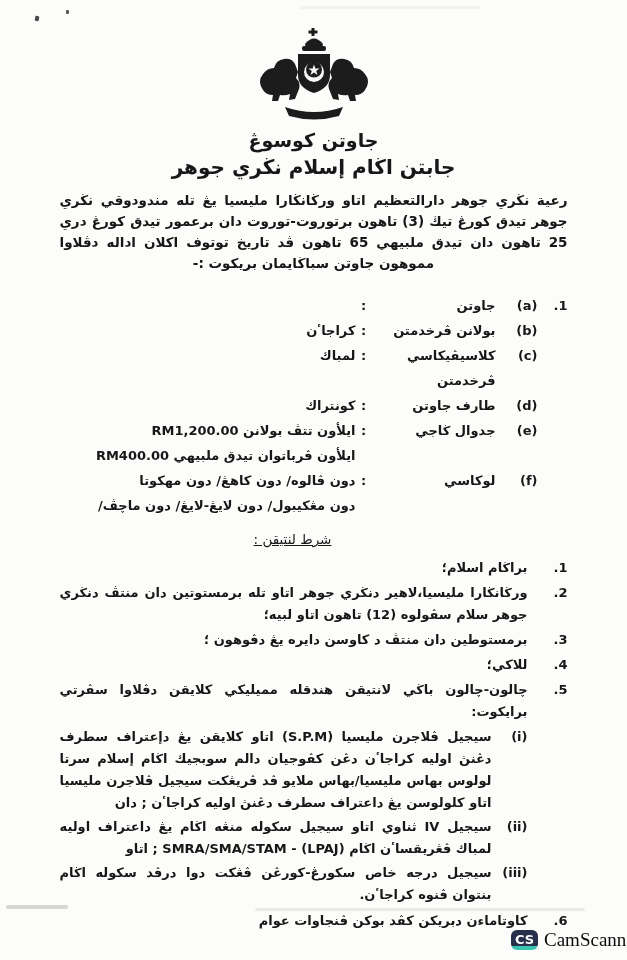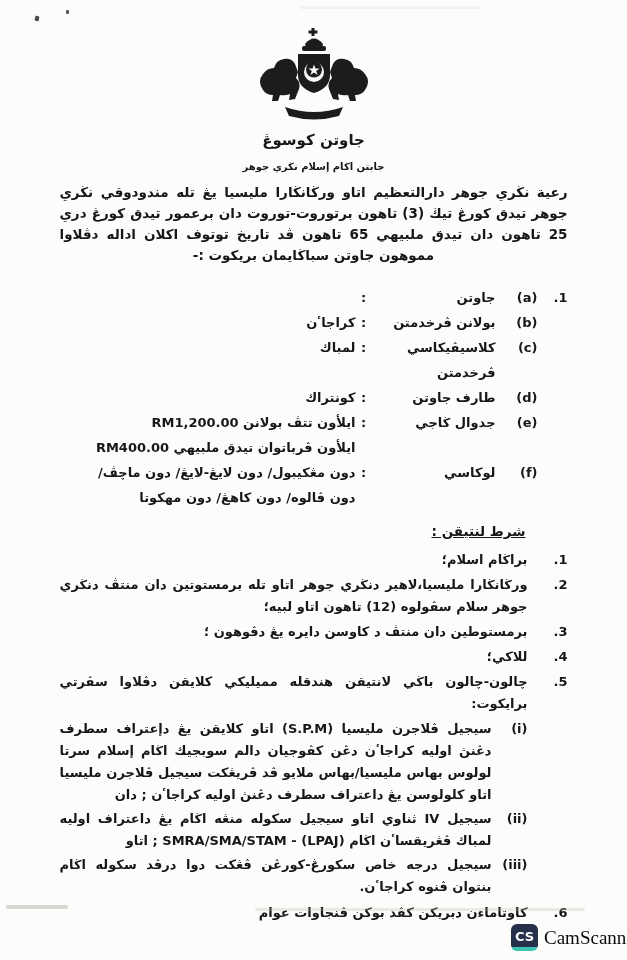--- a/index.html
+++ b/index.html
@@ -15,59 +15,59 @@
   .s2{left:66px;top:10px;width:3px;height:4px;opacity:.8;}
   .smudge{position:absolute;background:#b9b6b2;border-radius:2px;}
   .m1{left:6px;top:905px;width:62px;height:4px;opacity:.55;}
   .m2{left:255px;top:908px;width:330px;height:3px;opacity:.28;}
   .m3{left:300px;top:6px;width:180px;height:3px;opacity:.15;}
 
   .emblem{padding-top:28px;text-align:center;}
 
   .title,.subtitle{
     direction:rtl;text-align:center;font-weight:700;line-height:20px;
-    font-size:15px;
+    font-size:19px;
   }
   .title{margin-top:6px;}
-  .subtitle{margin-top:7px;font-size:10px;}
+  .subtitle{margin-top:7px;font-size:20px;}
 
   .intro{
-    width:508px;margin:5px auto 0;direction:rtl;
+    width:508px;margin:13px auto 0;direction:rtl;
     font-size:13.5px;font-weight:700;line-height:21px;
     text-align:justify;text-align-last:center;
   }
 
   .details{width:508px;margin:19px auto 0;direction:rtl;font-size:13px;font-weight:700;}
   .drow{display:grid;grid-template-columns:30px 42px 124px 16px 1fr;line-height:25px;align-items:start;}
   .dnum,.dkey{text-align:right;}
   .dcolon{text-align:center;}
   .dval .vline{display:block;text-align:right;}
   .dval .vline:empty{display:none;}
 
   .cond-heading{
     width:508px;margin:12px auto 0;direction:rtl;box-sizing:border-box;
-    padding-right:42px;font-size:13.5px;font-weight:700;
-    text-decoration:underline;line-height:18px;
+    padding-right:42px;font-size:13.5px;font-weight:400;
+    text-decoration:underline;line-height:18px;text-align:center;
   }
 
   .cond{width:508px;margin:9px auto 0;direction:rtl;font-size:13px;font-weight:700;}
   .crow{display:grid;grid-template-columns:40px 1fr;line-height:22px;margin-bottom:3px;align-items:start;}
   .cnum{text-align:right;padding-left:8px;}
   .ctext{text-align:justify;}
   .sub{margin:1px 40px 4px 0;}
   .srow{display:grid;grid-template-columns:36px 1fr;line-height:22px;margin-bottom:2px;align-items:start;}
   .snum{text-align:right;padding-left:6px;}
   .stext{text-align:justify;}
 
   .camscanner{
     position:absolute;left:511px;bottom:9px;display:flex;align-items:center;white-space:nowrap;
   }
   .cs-badge{
     display:flex;align-items:center;justify-content:center;
-    width:27px;height:27px;border-radius:6px;
+    width:27px;height:20px;border-radius:6px;
     background:linear-gradient(to top,#3ac5b2 0,#3ac5b2 4px,#27304a 4px);
     color:#ffffff;font-size:13px;font-weight:700;padding-bottom:2px;box-sizing:border-box;
   }
   .cs-label{
     margin-left:6px;font-family:"Liberation Serif",serif;
     font-size:19px;color:#0b0b0b;
   }
 </style>
 </head>
 <body>
@@ -149,22 +149,22 @@
         <span class="vline">ايلأون تتڤ بولانن  RM1,200.00</span>
         <span class="vline">ايلأون ڤرباتوان تيدق ملبيهي  RM400.00</span>
       </span>
     </div>
     <div class="drow">
       <span class="dnum"></span>
       <span class="dkey">(f)</span>
       <span class="dlabel">لوكاسي</span>
       <span class="dcolon">:</span>
       <span class="dval">
+        <span class="vline">دون ڤالوه/ دون كاهڠ/ دون مهكوتا</span>
         <span class="vline">دون مڠكيبول/ دون لايڠ-لايڠ/ دون ماچڤ/</span>
-        <span class="vline">دون ڤالوه/ دون كاهڠ/ دون مهكوتا</span>
       </span>
     </div>
   </div>
 
   <div class="cond-heading">شرط لنتيقن :</div>
 
   <div class="cond">
     <div class="crow">
       <span class="cnum">1.</span>
       <span class="ctext">براڬام اسلام؛</span>

